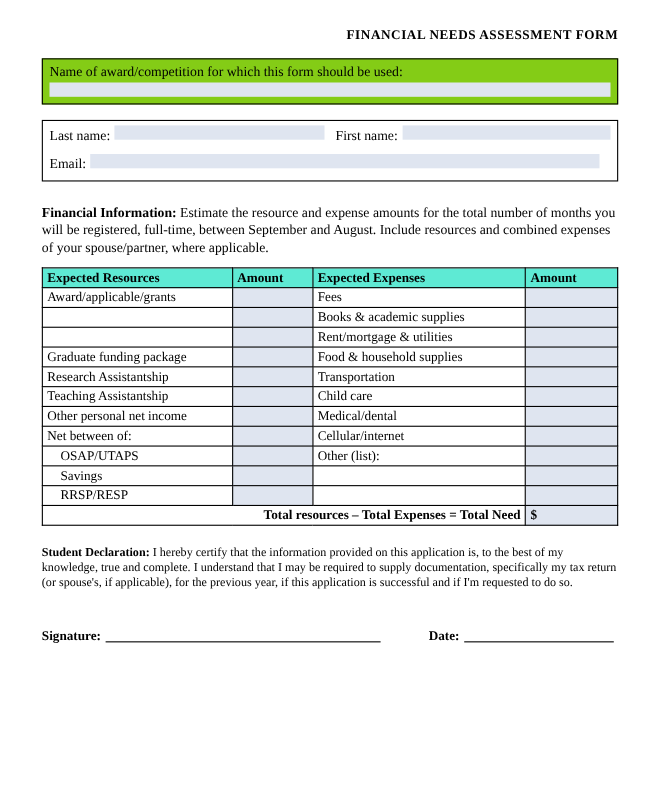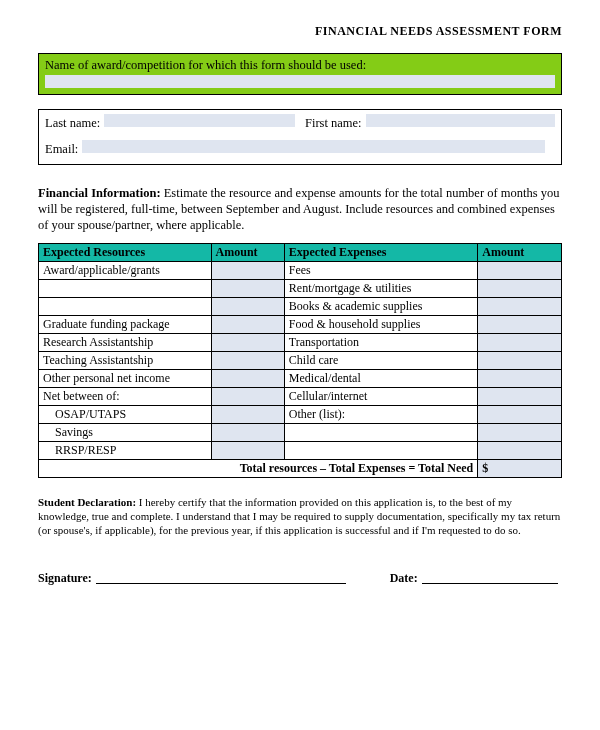--- a/index.html
+++ b/index.html
@@ -72,21 +72,21 @@
   }
   table.fin th, table.fin td {
     border: 1px solid #000;
     padding: 1px 4px;
     text-align: left;
     vertical-align: middle;
     height: 15px;
   }
   table.fin th {
     font-weight: bold;
-    background: #14b8a6;
+    background: #5eead4;
   }
   table.fin td.shade {
     background: #dfe5f0;
   }
   .col-res { width: 33%; }
   .col-amt1 { width: 14%; }
   .col-exp { width: 37%; }
   .col-amt2 { width: 16%; }
 
   .total-row td { font-weight: bold; }
@@ -170,27 +170,27 @@
     <tbody id="fin-body">
         <tr>
           <td>Award/applicable/grants</td>
           <td class="shade"></td>
           <td>Fees</td>
           <td class="shade"></td>
         </tr>
         <tr>
           <td></td>
           <td class="shade"></td>
+          <td>Books &amp; academic supplies</td>
+          <td class="shade"></td>
+        </tr>
+        <tr>
+          <td></td>
+          <td class="shade"></td>
           <td>Rent/mortgage &amp; utilities</td>
-          <td class="shade"></td>
-        </tr>
-        <tr>
-          <td></td>
-          <td class="shade"></td>
-          <td>Books &amp; academic supplies</td>
           <td class="shade"></td>
         </tr>
         <tr>
           <td>Graduate funding package</td>
           <td class="shade"></td>
           <td>Food &amp; household supplies</td>
           <td class="shade"></td>
         </tr>
         <tr>
           <td>Research Assistantship</td>

